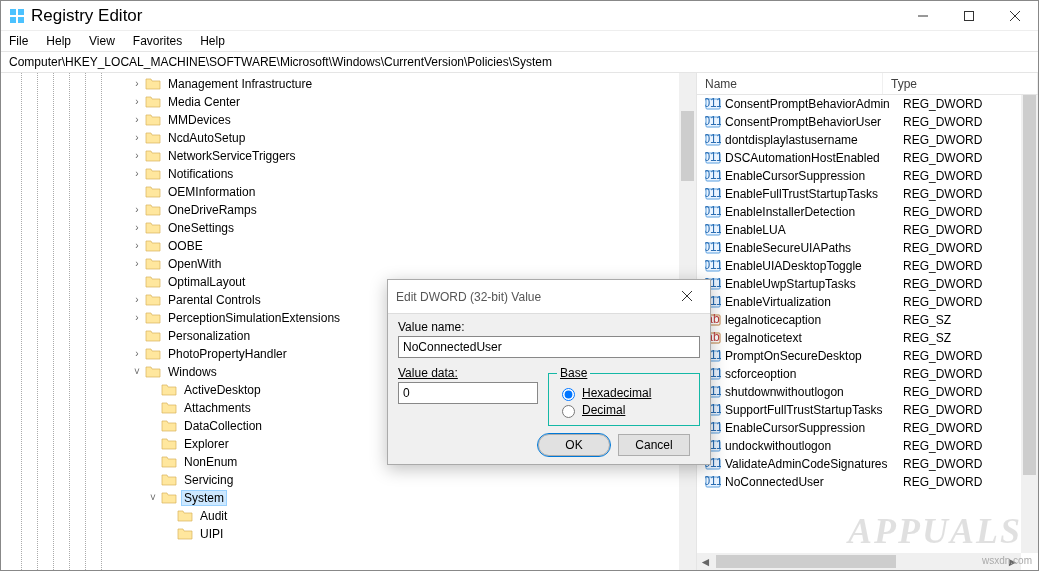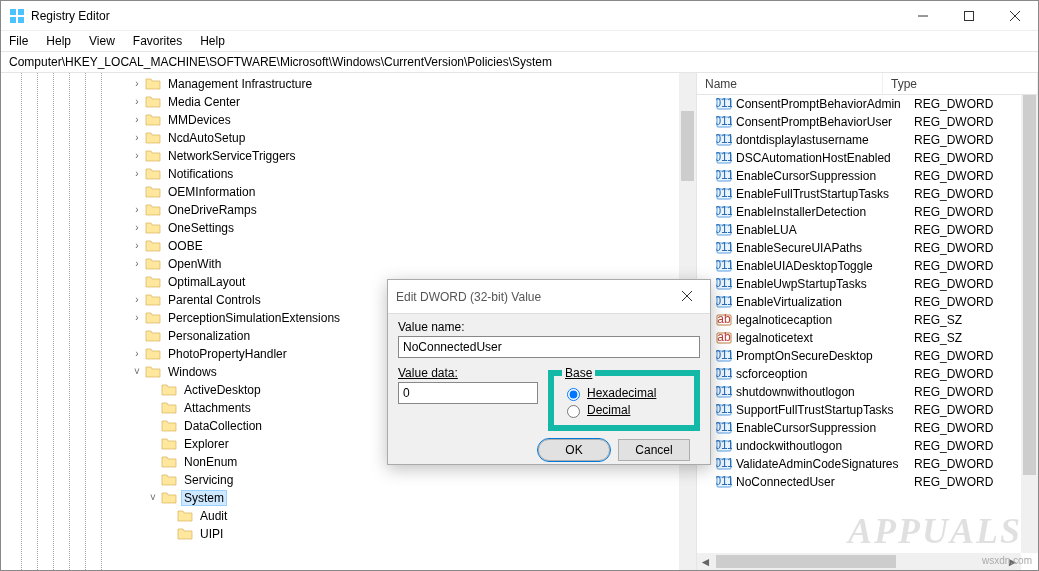--- a/index.html
+++ b/index.html
@@ -1,21 +1,21 @@
 <!DOCTYPE html>
 <html><head>
 <meta charset="utf-8">
 <style>
 * { box-sizing: border-box; font-family: "Segoe UI", Tahoma, sans-serif; font-size: 12px; }
 body { margin: 0; padding: 0; background: #fff; width: 1039px; height: 571px; overflow: hidden; position: relative; }
 
 .window { width: 1039px; height: 571px; border: 1px solid #888; background: #fff; position: relative; }
 .titlebar { height: 30px; display: flex; align-items: center; padding: 0 0 0 8px; border-bottom: 1px solid #eee; }
 .titlebar .app-icon { width:16px; height:16px; display:inline-block; margin-right:6px; }
-.titlebar .title { flex: 1; font-size: 12px; }
+.titlebar .title { flex: 1; font-size: 17px; }
 .win-controls { display: flex; }
 .win-btn { width: 46px; height: 30px; display:flex; align-items:center; justify-content:center; color:#333; }
 .win-btn svg { width: 10px; height: 10px; stroke: #333; stroke-width: 1; fill: none; }
 
 .menubar { height: 20px; display:flex; align-items:center; padding: 0 6px; gap: 14px; font-size: 12px; color:#000; }
 .menubar span { padding: 2px 2px; }
 
 .addressbar { height: 22px; border-top: 1px solid #e5e5e5; border-bottom: 1px solid #e5e5e5; padding: 3px 8px; font-size: 12px; background:#fff; }
 
 .panes { display:flex; height: calc(571px - 30px - 20px - 22px - 2px); }
@@ -38,35 +38,35 @@
 .tree-row.selected .label { background:#cde8ff; border:1px solid #99d1ff; padding:0 2px; }
 
 .guides { position:absolute; left:0; top:0; width:130px; height:100%; pointer-events:none; }
 .guides .vline { position:absolute; top:0; bottom:0; width:1px; border-left:1px dotted #aaa; }
 
 .list-header { height:22px; display:flex; border-bottom:1px solid #e5e5e5; background:#fff; }
 .list-header .col { padding:4px 8px; border-right:1px solid #f0f0f0; color:#404040; }
 .col-name { width:186px; }
 .col-type { flex:1; }
 .list-body { position:absolute; top:22px; left:0; right:17px; bottom:17px; overflow:hidden; }
-.list-row { display:flex; align-items:center; height:18px; padding-left:19px; }
+.list-row { display:flex; align-items:center; height:18px; padding-left:8px; }
 .list-row .regicon { width:16px; height:16px; margin-right:4px; display:inline-block; }
 .list-row .name { width:178px; white-space:nowrap; overflow:hidden; }
 .list-row .type { white-space:nowrap; }
 
 
 .dialog { position:absolute; left:386px; top:278px; width:324px; height:186px; background:#f0f0f0; border:1px solid #aaa; box-shadow:0 4px 16px rgba(0,0,0,0.25); }
 .dialog .dlg-title { height:34px; display:flex; align-items:center; padding:0 8px; background:#fff; border-bottom:1px solid #ddd; font-size:12px; color:#555; }
 .dialog .dlg-close { margin-left:auto; width:30px; text-align:center; color:#333; }
 .dialog .dlg-body { padding:6px 10px; }
 .dialog label { display:block; font-size:12px; color:#000; margin-bottom:2px; }
 .dialog input[type=text] { width:100%; height:22px; border:1px solid #888; padding:2px 4px; font-size:12px; background:#fff; }
 .dialog .row2 { display:flex; margin-top:8px; gap:10px;text-decoration:underline; }
 .dialog .vd { width:140px; }
-.dialog fieldset { border:6px solid #14b8a6; padding:4px 8px 6px 8px; margin:0; flex:1; }
+.dialog fieldset { border:1px solid #14b8a6; padding:4px 8px 6px 8px; margin:0; flex:1; }
 .dialog fieldset legend { font-size:12px; padding:0 3px; }
 .dialog .radio-row { display:flex; align-items:center; gap:4px; font-size:12px; margin:1px 0; }
 .dialog .dlg-buttons { display:flex; justify-content:flex-end; gap:8px; padding:8px 10px 0 10px; }
 .dialog .dlg-buttons button { width:72px; height:22px; background:#e1e1e1; border:1px solid #adadad; font-size:12px; }
 .dialog .dlg-buttons button.primary { outline:1px solid #0078d7;border-radius:11px; }
 
 .watermark { position:absolute; right:16px; bottom:18px; font-family:Georgia, serif; font-size:36px; font-weight:700; color:rgba(0,0,0,0.12); letter-spacing:2px; pointer-events:none; font-style:italic;}
 .wsxdn { position:absolute; right:6px; bottom:4px; font-size:10px; color:#aaa; pointer-events:none; }
 </style>
 </head>

